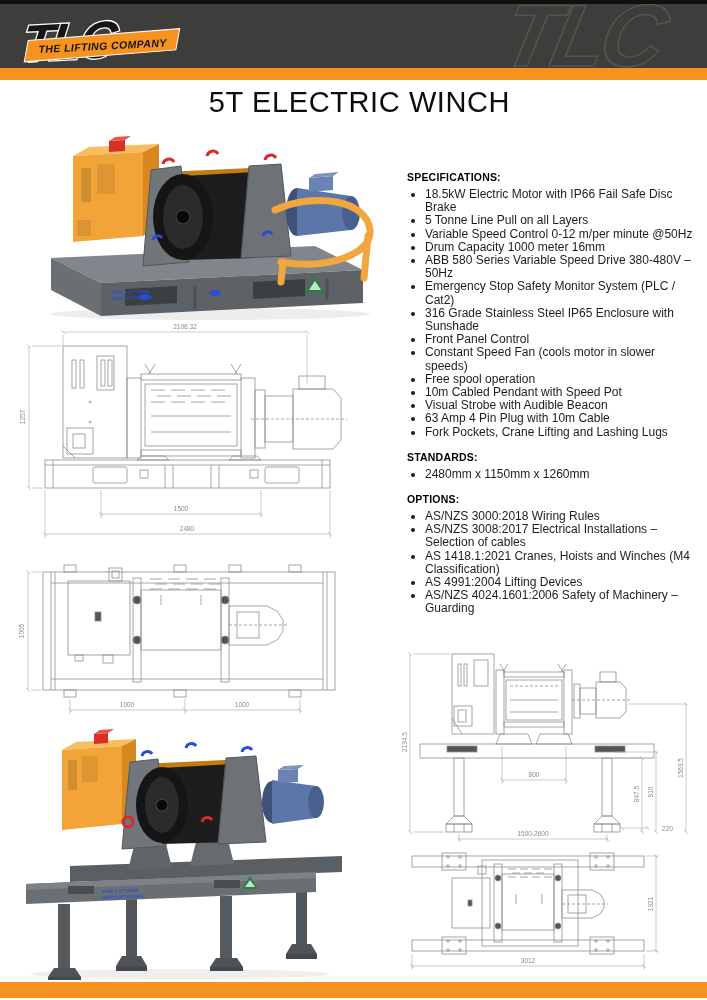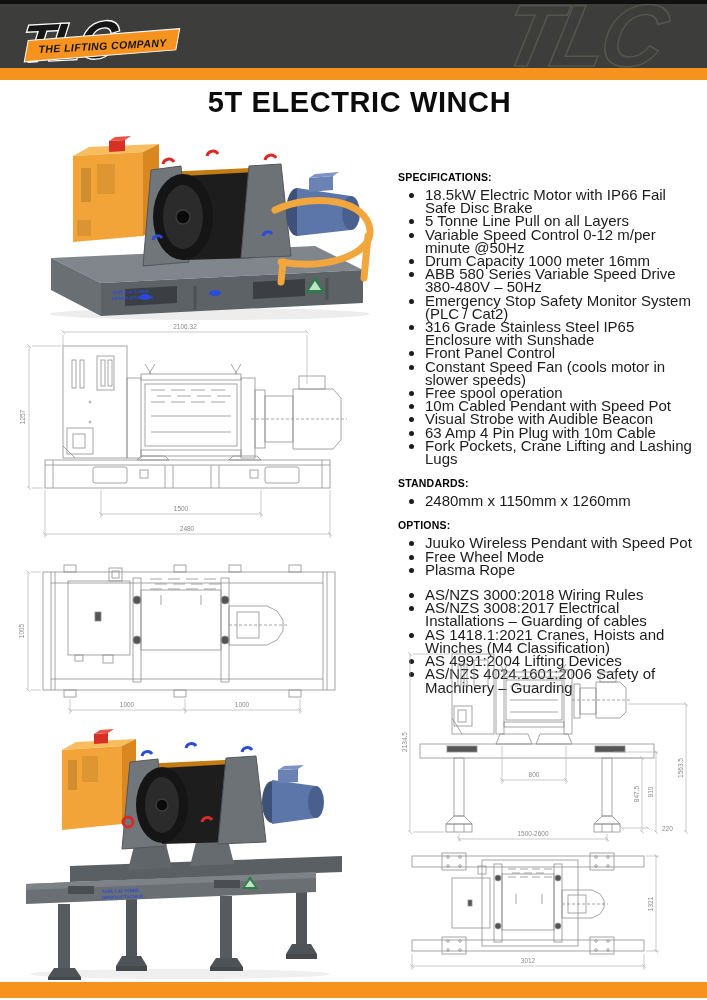--- a/index.html
+++ b/index.html
@@ -6,25 +6,25 @@
   html,body{background:#fff}
   body{font-family:"Liberation Sans",sans-serif}
   .page{position:relative;width:707px;height:1000px;background:#fff;overflow:hidden}
   .topstrip{position:absolute;top:0;left:0;right:0;height:4px;background:#101010}
   .header{position:absolute;top:4px;left:0;right:0;height:64px;background:#3d3d3b;overflow:hidden}
   .orangebar{position:absolute;top:68px;left:0;right:0;height:12px;background:#f6921e}
   .footerbar{position:absolute;top:982px;left:0;right:0;height:16px;background:#f6921e}
   .logo{position:absolute;left:12px;top:2px}
   .wm{position:absolute;right:-28px;top:-16px}
   .title{position:absolute;top:86px;left:12px;right:0;text-align:center;font-size:29px;
-         font-weight:700;color:#0c0c0c;letter-spacing:.6px}
+         font-weight:400;color:#0c0c0c;letter-spacing:.6px}
   .rightcol{position:absolute;left:398px;top:171px;width:302px;color:#1c1c1c}
-  .rightcol h3{font-size:10.5px;font-weight:700;color:#000;margin:0 0 5px;letter-spacing:.2px}
+  .rightcol h3{font-size:10.5px;font-weight:700;color:#000;margin:0 9px 5px;letter-spacing:.2px}
   .rightcol ul{margin:0 0 12px;padding-left:27px}
-  .rightcol li{font-size:15px;line-height:13.2px;color:#1c1c1c}
+  .rightcol li{font-size:12px;line-height:13.2px;color:#1c1c1c}
   svg.abs{position:absolute}
   .render1{left:15px;top:120px}
   .draw1{left:15px;top:320px}
   .draw2{left:15px;top:550px}
   .render2{left:10px;top:716px}
   .draw3{left:402px;top:642px}
   .draw4{left:402px;top:846px}
   svg{font-family:"Liberation Sans",sans-serif}
   .ln{stroke:#8f8f8f;stroke-width:.8;fill:none}
   .dm{stroke:#a8a8a8;stroke-width:.6;fill:none}
@@ -339,27 +339,22 @@
       <li>Visual Strobe with Audible Beacon</li>
       <li>63 Amp 4 Pin Plug with 10m Cable</li>
       <li>Fork Pockets, Crane Lifting and Lashing Lugs</li>
     </ul>
     <h3>STANDARDS:</h3>
     <ul>
       <li>2480mm x 1150mm x 1260mm</li>
     </ul>
     <h3>OPTIONS:</h3>
     <ul>
-      <li>Juuko Wireless Pendant with Speed Pot</li>
-      <li>Free Wheel Mode</li>
-      <li>Plasma Rope</li>
-    </ul>
-    <ul>
       <li>AS/NZS 3000:2018 Wiring Rules</li>
-      <li>AS/NZS 3008:2017 Electrical Installations – Guarding of cables</li>
+      <li>AS/NZS 3008:2017 Electrical Installations – Selection of cables</li>
       <li>AS 1418.1:2021 Cranes, Hoists and Winches (M4 Classification)</li>
       <li>AS 4991:2004 Lifting Devices</li>
       <li>AS/NZS 4024.1601:2006 Safety of Machinery – Guarding</li>
     </ul>
   </div>
 
   <svg class="abs draw3" width="302" height="204" viewBox="0 0 302 204">
     <g class="ln">
       <rect x="50" y="12" width="42" height="80"></rect>
       <rect x="56" y="22" width="3" height="22"></rect>

